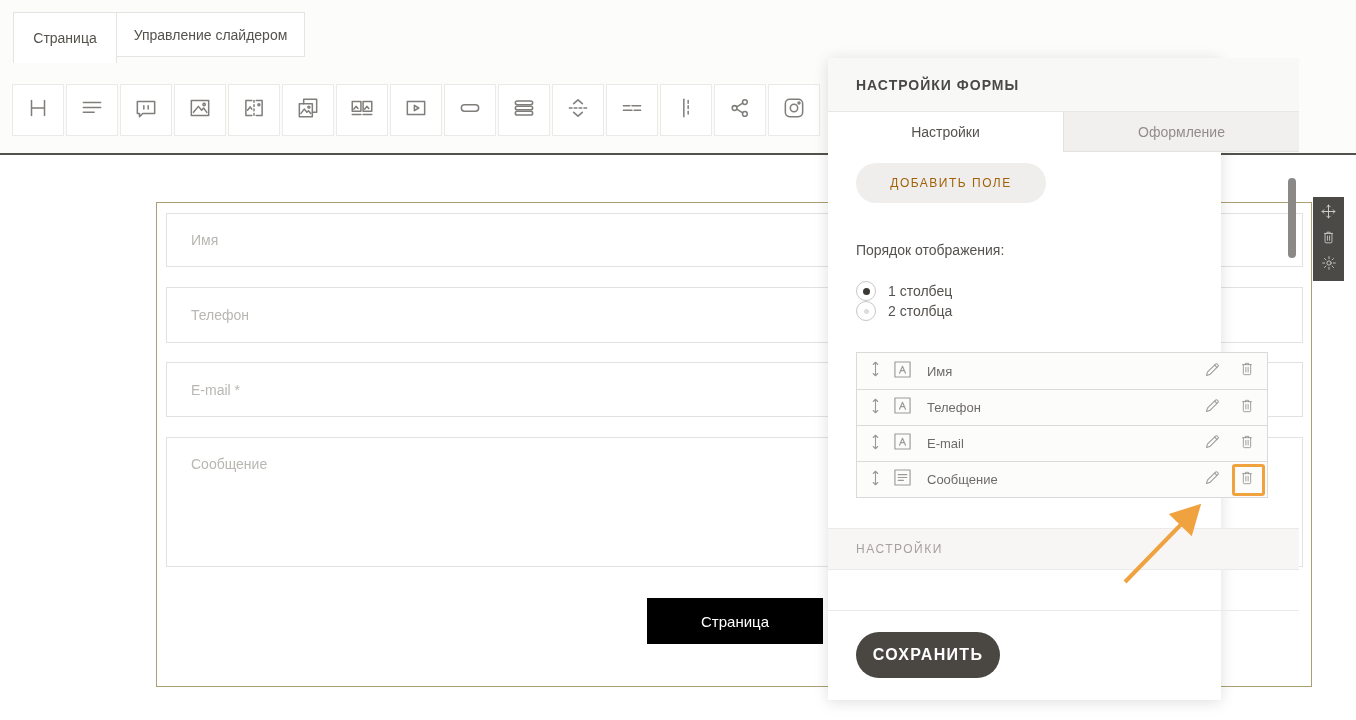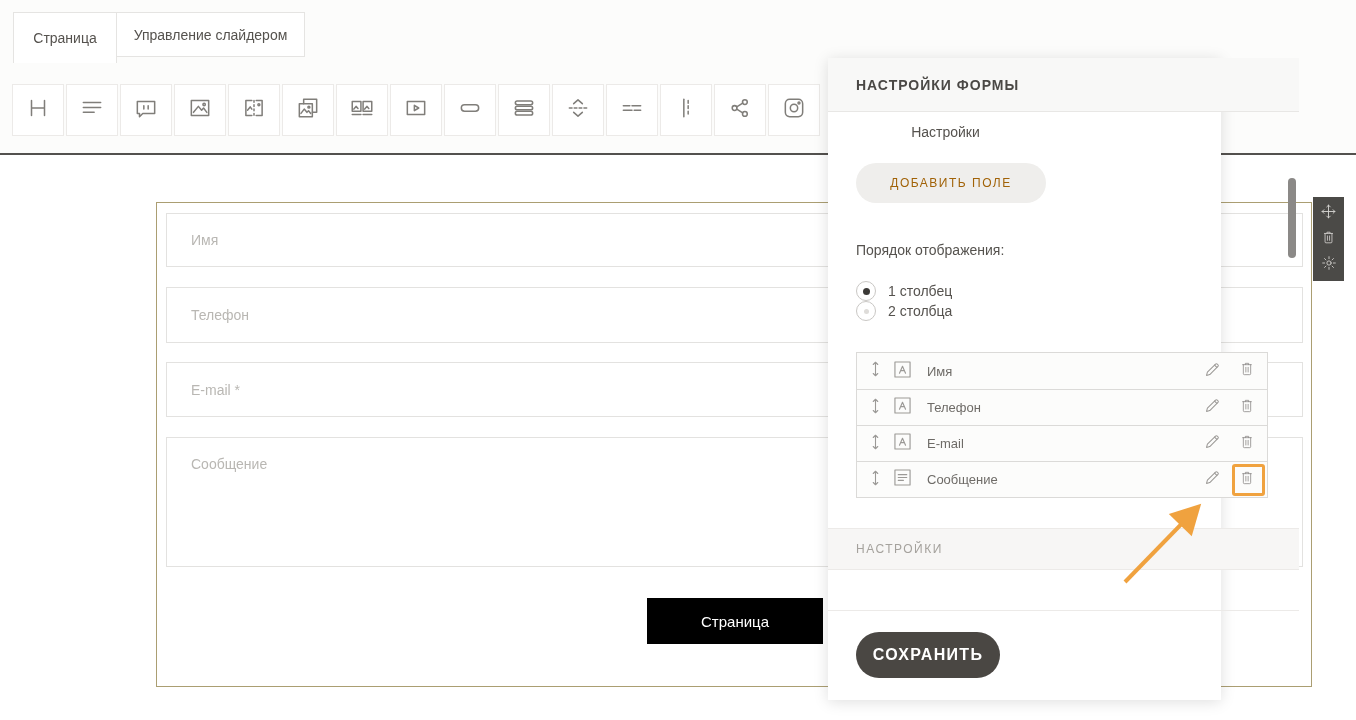--- a/index.html
+++ b/index.html
@@ -267,20 +267,23 @@
 </div>
 
 <div class="panel">
   <div class="panel-header">
     <span>НАСТРОЙКИ ФОРМЫ</span>
   </div>
 
   <div class="ptab active">
     <span>Настройки</span>
   </div>
+  <div class="ptab inactive">
+    <span>Оформление</span>
+  </div>
 
   <button class="add-field-btn">ДОБАВИТЬ ПОЛЕ</button>
 
   <div class="order-label">Порядок отображения:</div>
 
   <div class="radio-row r1">
     <span class="radio-circle">
         <span class="radio-dot-on"></span>
       </span>
     <span class="radio-label">1 столбец</span>

